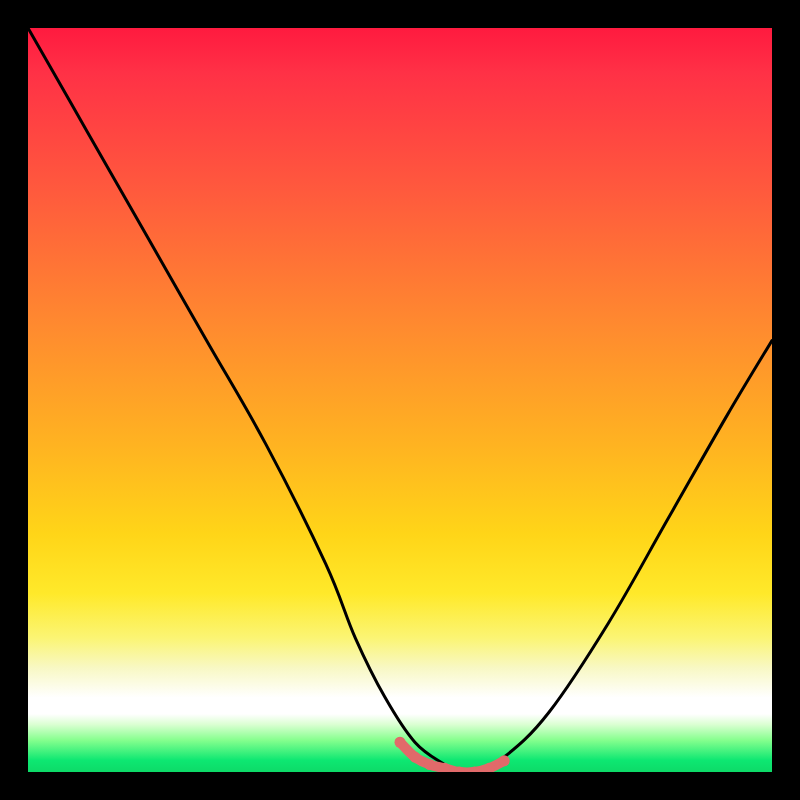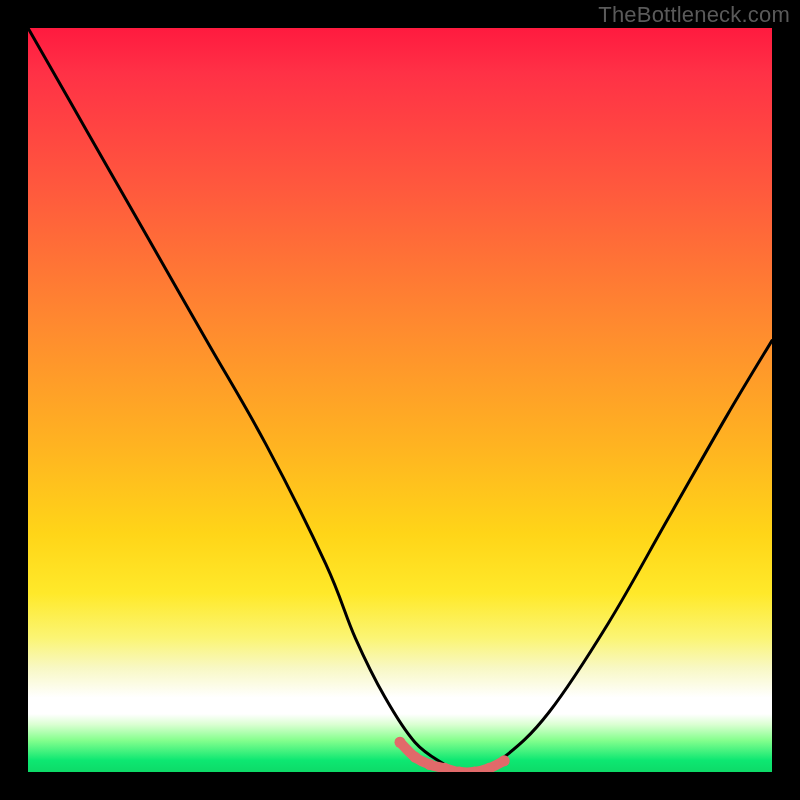--- a/index.html
+++ b/index.html
@@ -75,21 +75,20 @@
     width: 744px;
     height: 744px;
     z-index: 5;
   }
 </style>
 </head>
 <body>
 
 <div class="frame">
 
-  <div class="watermark">TheBottleneck.com</div>
 
   <div class="plot-area">
     <div class="grad-main"></div>
     <div class="grad-green"></div>
 
     <svg class="curve" viewBox="0 0 744 744" preserveAspectRatio="none">
       <path d="M 0 0 C 10.7136 18.748799999999992 38.092800000000004 66.66239999999996 59.52 104.15999999999997 C 80.94720000000001 141.65759999999997 97.61280000000001 170.82240000000004 119.04 208.32000000000005 C 140.4672 245.81760000000006 157.1328 274.98240000000004 178.56 312.48 C 199.9872 349.9776 216.6528 376.464 238.08 416.64 C 259.5072 456.816 281.5296 500.8607999999999 297.6 535.68 C 313.67040000000003 570.4992 316.6464 585.9744000000001 327.36 610.08 C 338.0736 634.1856 346.4064 650.8512000000001 357.12 669.6 C 367.8336 688.3488 376.1664 702.1872000000001 386.88 714.24 C 397.5936 726.2927999999999 408.60480000000007 731.2031999999999 416.64000000000004 736.56 C 424.6752 741.9168 426.1632 742.6608 431.52 744 C 436.87679999999995 745.3392 438.36479999999995 746.6784 446.4 744 C 454.4352 741.3216 462.76800000000003 739.8336 476.16 729.12 C 489.552 718.4064 502.05119999999994 708.5856 520.8 684.48 C 539.5487999999999 660.3744 558.8928000000001 630.0192000000001 580.32 595.2 C 601.7472 560.3808 618.4128000000001 528.5376 639.84 491.03999999999996 C 661.2672 453.54239999999993 680.6112 419.0208 699.36 386.88 C 718.1088 354.7392 735.9648 325.872 744 312.48" fill="none" stroke="#000" stroke-width="3" stroke-linecap="round" stroke-linejoin="round"></path>
       <path d="M 372 714.24 C 374.6784 716.9184 381.5232 725.1024 386.88 729.12 C 392.2368 733.1376 396.4032 734.5512 401.76000000000005 736.56 C 407.11680000000007 738.5687999999999 411.2832000000001 738.9408 416.64000000000004 740.28 C 421.9968 741.6192 426.1632 743.3303999999999 431.52 744 C 436.87679999999995 744.6696000000001 441.04319999999996 744.6696000000001 446.4 744 C 451.7568 743.3303999999999 455.92319999999995 742.2887999999999 461.28 740.28 C 466.6368 738.2712 473.4816 734.1792 476.16 732.84" fill="none" stroke="#e16a6a" stroke-width="10" stroke-linecap="round" stroke-linejoin="round"></path>
       <g>
           <circle cx="372" cy="714.24" r="5.5" fill="#e16a6a"></circle>

